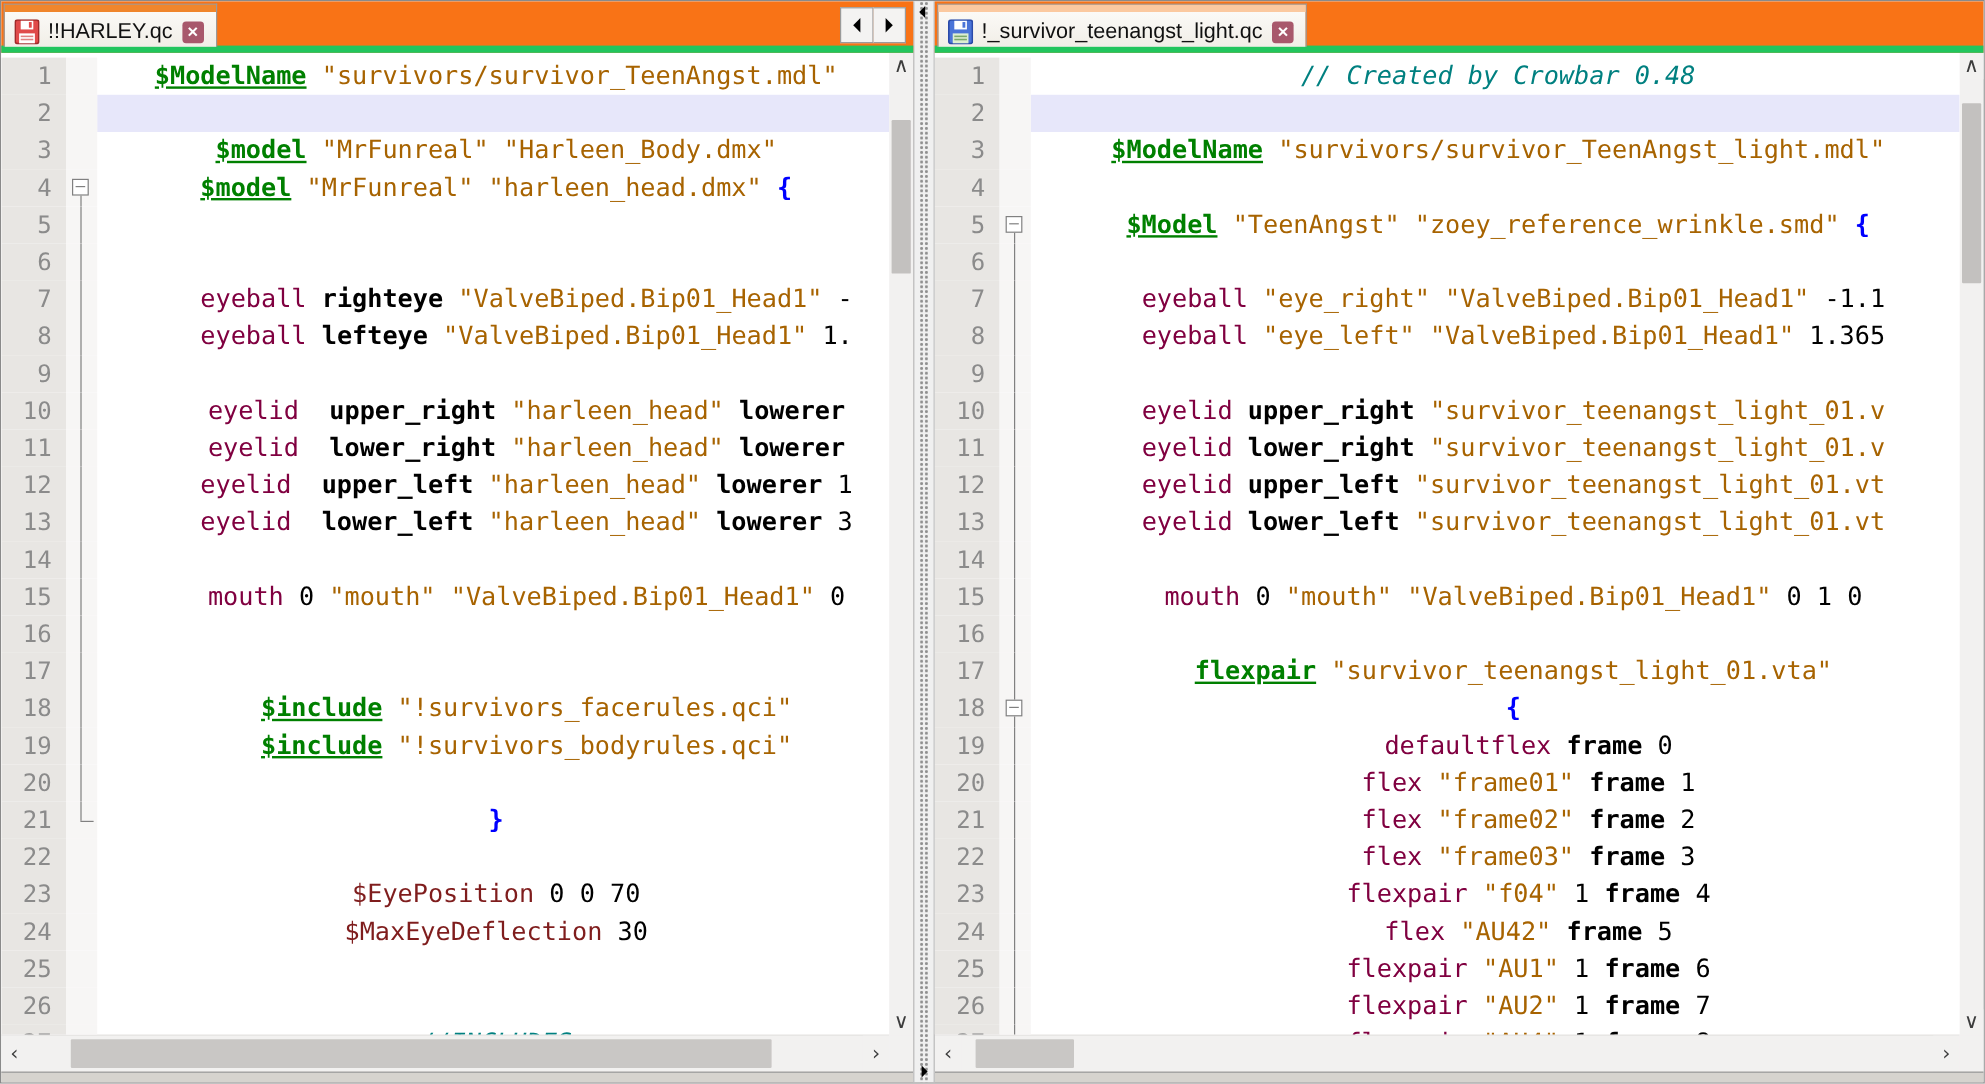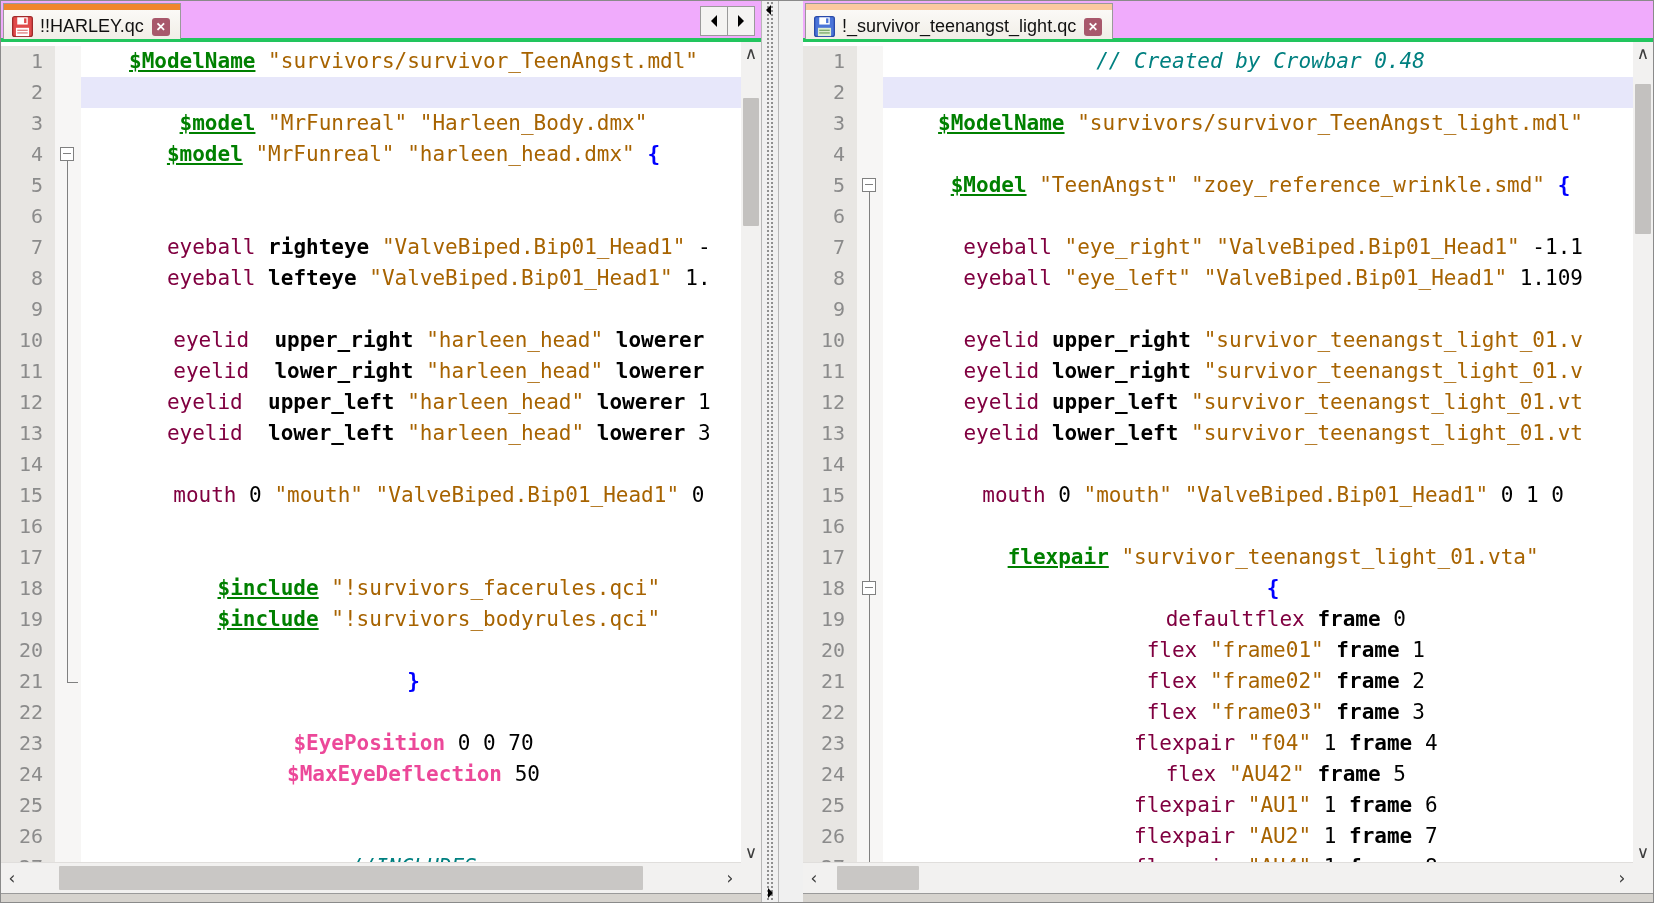--- a/index.html
+++ b/index.html
@@ -1,25 +1,25 @@
 <!DOCTYPE html>
 <html><head>
 <meta charset="utf-8">
 <style>
   html,body{margin:0;padding:0;background:#c8c8c8;}
   .app{position:relative;width:1654px;height:903px;background:#f0f0f0;
        font-family:"Liberation Sans",sans-serif;display:flex;overflow:hidden;
        border:1px solid #8a8a8a;box-sizing:border-box;}
   .pane{display:flex;flex-direction:column;height:100%;min-width:0;}
   .pane-left{width:760px;}
-  .pane-right{flex:1;margin-left:24px;}
-
-  
-  .tabbar{position:relative;height:37px;flex:none;background:#f0abfc;
-          border-bottom:4px solid #22c55e;display:flex;align-items:flex-end;z-index:2;}
+  .pane-right{flex:1;}
+
+  
+  .tabbar{position:relative;height:37px;flex:none;background:#f97316;
+          border-bottom:6px solid #22c55e;display:flex;align-items:flex-end;z-index:2;}
   .tab{position:relative;height:36px;margin-left:2px;display:flex;align-items:center;
        padding:6px 10px 0 8px;background:linear-gradient(#fdfcfa,#f1eee7);
        border:1px solid #9a9a9a;border-bottom:none;box-sizing:border-box;
        margin-bottom:-1px;cursor:pointer;}
   .tab::before{content:"";position:absolute;top:0;left:0;right:0;height:6px;}
   .tab.focus::before{background:#f0862c;}
   .tab.unfocus::before{background:#fbc9a0;}
   .tab-label{font-size:18px;color:#111;margin:4px 8px 0 7px;white-space:nowrap;}
   .closebtn{width:18px;height:18px;margin-top:4px;border-radius:3px;background:#a8586c;
             color:#fff;font-size:12px;font-weight:bold;line-height:18px;text-align:center;
@@ -46,21 +46,21 @@
   .fline{position:absolute;left:12px;top:0;bottom:0;width:1px;background:#808080;}
   .fline.half-bottom{top:50%;}
   .fline.half-top{bottom:50%;}
   .fbox{position:absolute;left:5px;top:50%;margin-top:-8px;width:14px;height:14px;
         background:#fff;border:1px solid #808080;box-sizing:border-box;}
   .fbox::after{content:"";position:absolute;left:2px;right:2px;top:5px;height:1px;background:#808080;}
   .fcorner{position:absolute;left:12px;top:50%;width:11px;height:1px;background:#808080;}
 
   
   .tk-g{color:#008000;font-weight:bold;text-decoration:underline;}
-  .tk-b{color:#ec4899;font-weight:bold;}
+  .tk-b{color:#7f1d1d;font-weight:normal;}
   .tk-m{color:#800040;font-weight:normal;}
   .tk-k{color:#000;font-weight:bold;}
   .tk-s{color:#a76300;}
   .tk-n{color:#000;}
   .tk-p{color:#000;}
   .tk-br{color:#0000ff;font-weight:bold;}
   .tk-c{color:#008080;font-style:italic;}
 
   
   .hscroll{flex:none;height:30px;background:#f2f1f0;display:flex;border-top:1px solid #e0dedc;}
@@ -138,21 +138,21 @@
             <div class="row"><span class="ln">14</span><span class="fold"><i class="fline"></i></span><span class="txt"></span></div>
             <div class="row"><span class="ln">15</span><span class="fold"><i class="fline"></i></span><span class="txt"><span class="tk-p">    </span><span class="tk-m">mouth</span><span class="tk-p"> </span><span class="tk-n">0</span><span class="tk-p"> </span><span class="tk-s">"mouth"</span><span class="tk-p"> </span><span class="tk-s">"ValveBiped.Bip01_Head1"</span><span class="tk-p"> </span><span class="tk-n">0</span></span></div>
             <div class="row"><span class="ln">16</span><span class="fold"><i class="fline"></i></span><span class="txt"></span></div>
             <div class="row"><span class="ln">17</span><span class="fold"><i class="fline"></i></span></div>
             <div class="row"><span class="ln">18</span><span class="fold"><i class="fline"></i></span><span class="txt"><span class="tk-p">    </span><span class="tk-g">$include</span><span class="tk-p"> </span><span class="tk-s">"!survivors_facerules.qci"</span></span></div>
             <div class="row"><span class="ln">19</span><span class="fold"><i class="fline"></i></span><span class="txt"><span class="tk-p">    </span><span class="tk-g">$include</span><span class="tk-p"> </span><span class="tk-s">"!survivors_bodyrules.qci"</span></span></div>
             <div class="row"><span class="ln">20</span><span class="fold"><i class="fline"></i></span><span class="txt"></span></div>
             <div class="row"><span class="ln">21</span><span class="fold"><i class="fline half-top"></i><i class="fcorner"></i></span><span class="txt"><span class="tk-br">}</span></span></div>
             <div class="row"><span class="ln">22</span><span class="fold"></span><span class="txt"></span></div>
             <div class="row"><span class="ln">23</span><span class="fold"></span><span class="txt"><span class="tk-b">$EyePosition</span><span class="tk-p"> </span><span class="tk-n">0 0 70</span></span></div>
-            <div class="row"><span class="ln">24</span><span class="fold"></span><span class="txt"><span class="tk-b">$MaxEyeDeflection</span><span class="tk-p"> </span><span class="tk-n">50</span></span></div>
+            <div class="row"><span class="ln">24</span><span class="fold"></span><span class="txt"><span class="tk-b">$MaxEyeDeflection</span><span class="tk-p"> </span><span class="tk-n">30</span></span></div>
             <div class="row"><span class="ln">25</span><span class="fold"></span></div>
             <div class="row"><span class="ln">26</span><span class="fold"></span><span class="txt"></span></div>
             <div class="row"><span class="ln">27</span><span class="fold"></span><span class="txt"><span class="tk-c">//INCLUDES</span></span></div>
           </div>
         <div class="hscroll">
           <div class="sarrow">‹</div>
           <div class="strack">
               <div class="sthumb thumb-h-left"></div>
             </div>
           <div class="sarrow">›</div>
@@ -194,21 +194,21 @@
     <div class="editor-wrap">
       <div class="editor-main">
         <div class="rows" id="rows-right">
             <div class="row"><span class="ln">1</span><span class="fold"></span><span class="txt"><span class="tk-c">// Created by Crowbar 0.48</span></span></div>
             <div class="row caret"><span class="ln">2</span><span class="fold"></span><span class="txt"></span></div>
             <div class="row"><span class="ln">3</span><span class="fold"></span><span class="txt"><span class="tk-g">$ModelName</span><span class="tk-p"> </span><span class="tk-s">"survivors/survivor_TeenAngst_light.mdl"</span></span></div>
             <div class="row"><span class="ln">4</span><span class="fold"></span><span class="txt"></span></div>
             <div class="row"><span class="ln">5</span><span class="fold"><i class="fline half-bottom"></i><i class="fbox"></i></span><span class="txt"><span class="tk-g">$Model</span><span class="tk-p"> </span><span class="tk-s">"TeenAngst"</span><span class="tk-p"> </span><span class="tk-s">"zoey_reference_wrinkle.smd"</span><span class="tk-p"> </span><span class="tk-br">{</span></span></div>
             <div class="row"><span class="ln">6</span><span class="fold"><i class="fline"></i></span><span class="txt"></span></div>
             <div class="row"><span class="ln">7</span><span class="fold"><i class="fline"></i></span><span class="txt"><span class="tk-p">  </span><span class="tk-m">eyeball</span><span class="tk-p"> </span><span class="tk-s">"eye_right"</span><span class="tk-p"> </span><span class="tk-s">"ValveBiped.Bip01_Head1"</span><span class="tk-p"> </span><span class="tk-n">-1.1</span></span></div>
-            <div class="row"><span class="ln">8</span><span class="fold"><i class="fline"></i></span><span class="txt"><span class="tk-p">  </span><span class="tk-m">eyeball</span><span class="tk-p"> </span><span class="tk-s">"eye_left"</span><span class="tk-p"> </span><span class="tk-s">"ValveBiped.Bip01_Head1"</span><span class="tk-p"> </span><span class="tk-n">1.109</span></span></div>
+            <div class="row"><span class="ln">8</span><span class="fold"><i class="fline"></i></span><span class="txt"><span class="tk-p">  </span><span class="tk-m">eyeball</span><span class="tk-p"> </span><span class="tk-s">"eye_left"</span><span class="tk-p"> </span><span class="tk-s">"ValveBiped.Bip01_Head1"</span><span class="tk-p"> </span><span class="tk-n">1.365</span></span></div>
             <div class="row"><span class="ln">9</span><span class="fold"><i class="fline"></i></span><span class="txt"></span></div>
             <div class="row"><span class="ln">10</span><span class="fold"><i class="fline"></i></span><span class="txt"><span class="tk-p">  </span><span class="tk-m">eyelid</span><span class="tk-p"> </span><span class="tk-k">upper_right</span><span class="tk-p"> </span><span class="tk-s">"survivor_teenangst_light_01.v</span></span></div>
             <div class="row"><span class="ln">11</span><span class="fold"><i class="fline"></i></span><span class="txt"><span class="tk-p">  </span><span class="tk-m">eyelid</span><span class="tk-p"> </span><span class="tk-k">lower_right</span><span class="tk-p"> </span><span class="tk-s">"survivor_teenangst_light_01.v</span></span></div>
             <div class="row"><span class="ln">12</span><span class="fold"><i class="fline"></i></span><span class="txt"><span class="tk-p">  </span><span class="tk-m">eyelid</span><span class="tk-p"> </span><span class="tk-k">upper_left</span><span class="tk-p"> </span><span class="tk-s">"survivor_teenangst_light_01.vt</span></span></div>
             <div class="row"><span class="ln">13</span><span class="fold"><i class="fline"></i></span><span class="txt"><span class="tk-p">  </span><span class="tk-m">eyelid</span><span class="tk-p"> </span><span class="tk-k">lower_left</span><span class="tk-p"> </span><span class="tk-s">"survivor_teenangst_light_01.vt</span></span></div>
             <div class="row"><span class="ln">14</span><span class="fold"><i class="fline"></i></span><span class="txt"></span></div>
             <div class="row"><span class="ln">15</span><span class="fold"><i class="fline"></i></span><span class="txt"><span class="tk-p">  </span><span class="tk-m">mouth</span><span class="tk-p"> </span><span class="tk-n">0</span><span class="tk-p"> </span><span class="tk-s">"mouth"</span><span class="tk-p"> </span><span class="tk-s">"ValveBiped.Bip01_Head1"</span><span class="tk-p"> </span><span class="tk-n">0 1 0</span></span></div>
             <div class="row"><span class="ln">16</span><span class="fold"><i class="fline"></i></span><span class="txt"></span></div>
             <div class="row"><span class="ln">17</span><span class="fold"><i class="fline"></i></span><span class="txt"><span class="tk-p">  </span><span class="tk-g">flexpair</span><span class="tk-p"> </span><span class="tk-s">"survivor_teenangst_light_01.vta"</span></span></div>
             <div class="row"><span class="ln">18</span><span class="fold"><i class="fline"></i><i class="fbox"></i></span><span class="txt"><span class="tk-p">  </span><span class="tk-br">{</span></span></div>

